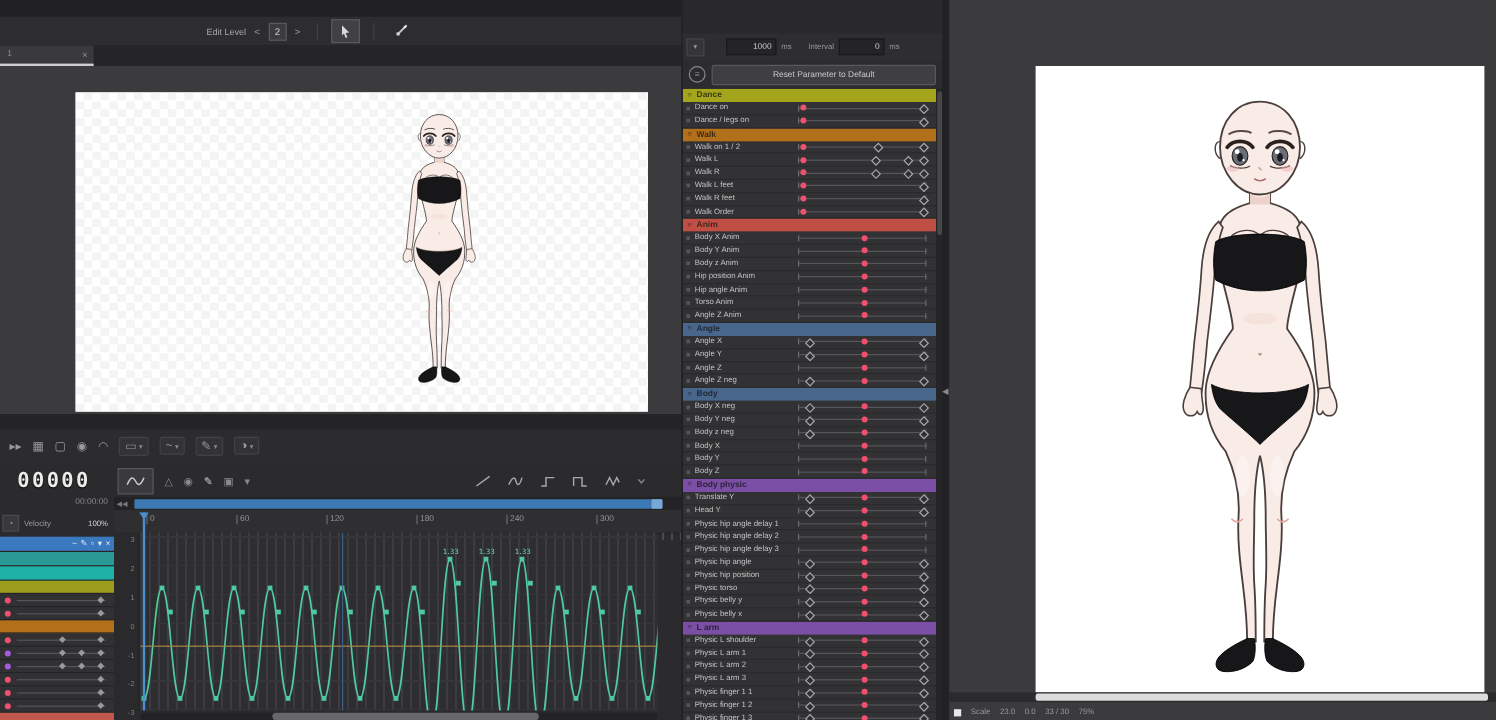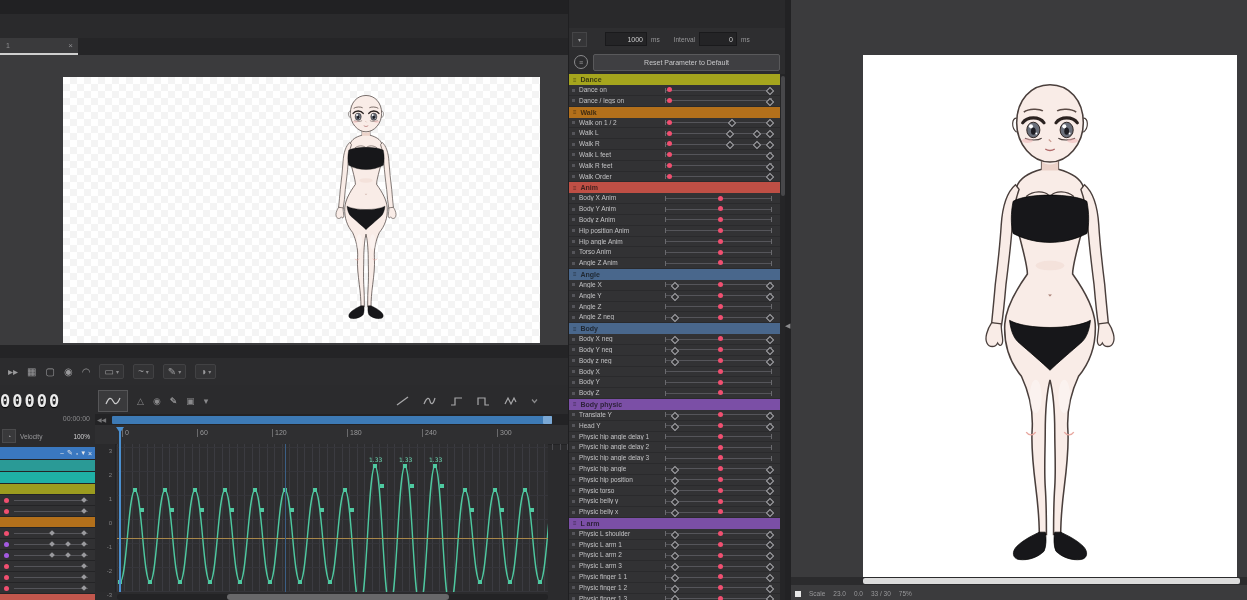--- a/index.html
+++ b/index.html
@@ -37,21 +37,21 @@
   #strip2{left:0;top:345px;width:568px;height:13px;background:#242426;}
   #mid-toolbar{left:0;top:358px;width:568px;height:27px;background:#2c2c2e;border-bottom:1px solid #222224;
                display:flex;align-items:center;padding-left:8px;gap:9px;}
   .mt-ic{font-size:10px;color:#9a9a9c;}
   .mt-grp{display:flex;align-items:center;gap:2px;background:#333335;border:1px solid #424244;
           border-radius:2px;padding:1px 4px;}
   .mt-grp .car{font-size:6px;color:#8a8a8c;}
 
   
   #timeline{left:0;top:385px;width:568px;height:215px;background:#2b2b2d;}
-  #frame-counter{position:absolute;left:0;top:6px;width:90px;text-align:left;
+  #frame-counter{position:absolute;left:0;top:6px;width:90px;text-align:center;
                  font-family:"DejaVu Sans Mono",monospace;font-weight:bold;font-size:17px;letter-spacing:2px;
                  color:#ececec;text-shadow:0 1px 1px #000;}
   #timecode{position:absolute;left:0;top:30px;width:90px;text-align:right;font-size:7px;color:#8a8a8c;}
   #velocity-row{position:absolute;left:2px;top:44px;width:92px;height:14px;display:flex;align-items:center;}
   #velocity-ic{width:12px;height:12px;background:#39393b;border:1px solid #4a4a4c;color:#9a9a9c;font-size:7px;
                display:flex;align-items:center;justify-content:center;margin-right:4px;}
   #velocity-lbl{font-size:6.5px;color:#9a9a9c;flex:1;}
   #velocity-val{font-size:6.5px;color:#d2d2d4;margin-right:4px;}
   #track-list{position:absolute;left:0;top:62px;width:95px;height:153px;overflow:hidden;}
   .trk{position:relative;width:95px;border-bottom:1px solid #242426;background:#313133;}
@@ -200,20 +200,42 @@
         <ellipse cx="112" cy="270" rx="5" ry="14" fill="#ffffff" opacity="0.35"></ellipse>
 
         <path d="M91,384 C87,386 78,390 72,396 C68,400 68,406 74,407 C82,408 90,405 95,400 C97,396 97,388 96,384 Z" fill="#17171a" stroke="#000000" stroke-width="0.6"></path>
         <path d="M109,384 C113,386 122,390 128,396 C132,400 132,406 126,407 C118,408 110,405 105,400 C103,396 103,388 104,384 Z" fill="#17171a" stroke="#000000" stroke-width="0.6"></path>
       </symbol>
     </defs>
   </svg>
 
   <div id="top-strip" class="abs"></div>
 
+  <div id="main-toolbar" class="abs">
+    <div id="edit-level-wrap">
+      <span class="tb-txt">Edit Level</span>
+      <span class="tb-btn">&lt;</span>
+      <span id="edit-level-value">2</span>
+      <span class="tb-btn">&gt;</span>
+      <span class="tb-sep"></span>
+      <span class="tool-box">
+        <svg width="10" height="12" viewBox="0 0 10 12">
+          <path d="M2,1 L8,7 L5,7.4 L6.5,11 L5,11.6 L3.6,8 L2,9.5 Z" fill="#d8d8da"></path>
+        </svg>
+      </span>
+      <span class="tb-sep"></span>
+      <span class="tool-plain">
+        <svg width="12" height="12" viewBox="0 0 12 12">
+          <path d="M10.5,1.5 L5,7" stroke="#c8c8ca" stroke-width="1.6" stroke-linecap="round"></path>
+          <circle cx="3.8" cy="8.2" r="1.6" fill="#c8c8ca"></circle>
+          <circle cx="9.5" cy="2.5" r="1.1" fill="#e8e8ea"></circle>
+        </svg>
+      </span>
+    </div>
+  </div>
 
   <div id="tab-bar" class="abs">
     <div id="scene-tab">
       <span class="lbl">1</span>
       <span class="x">×</span>
     </div>
   </div>
 
   <div id="viewport-l" class="abs">
     <div id="canvas-l">

